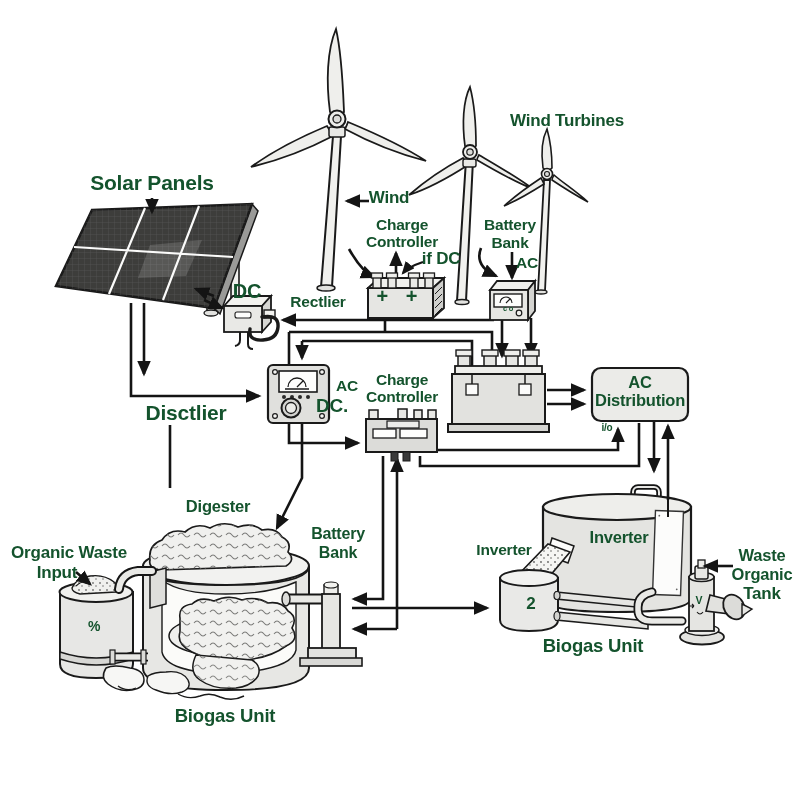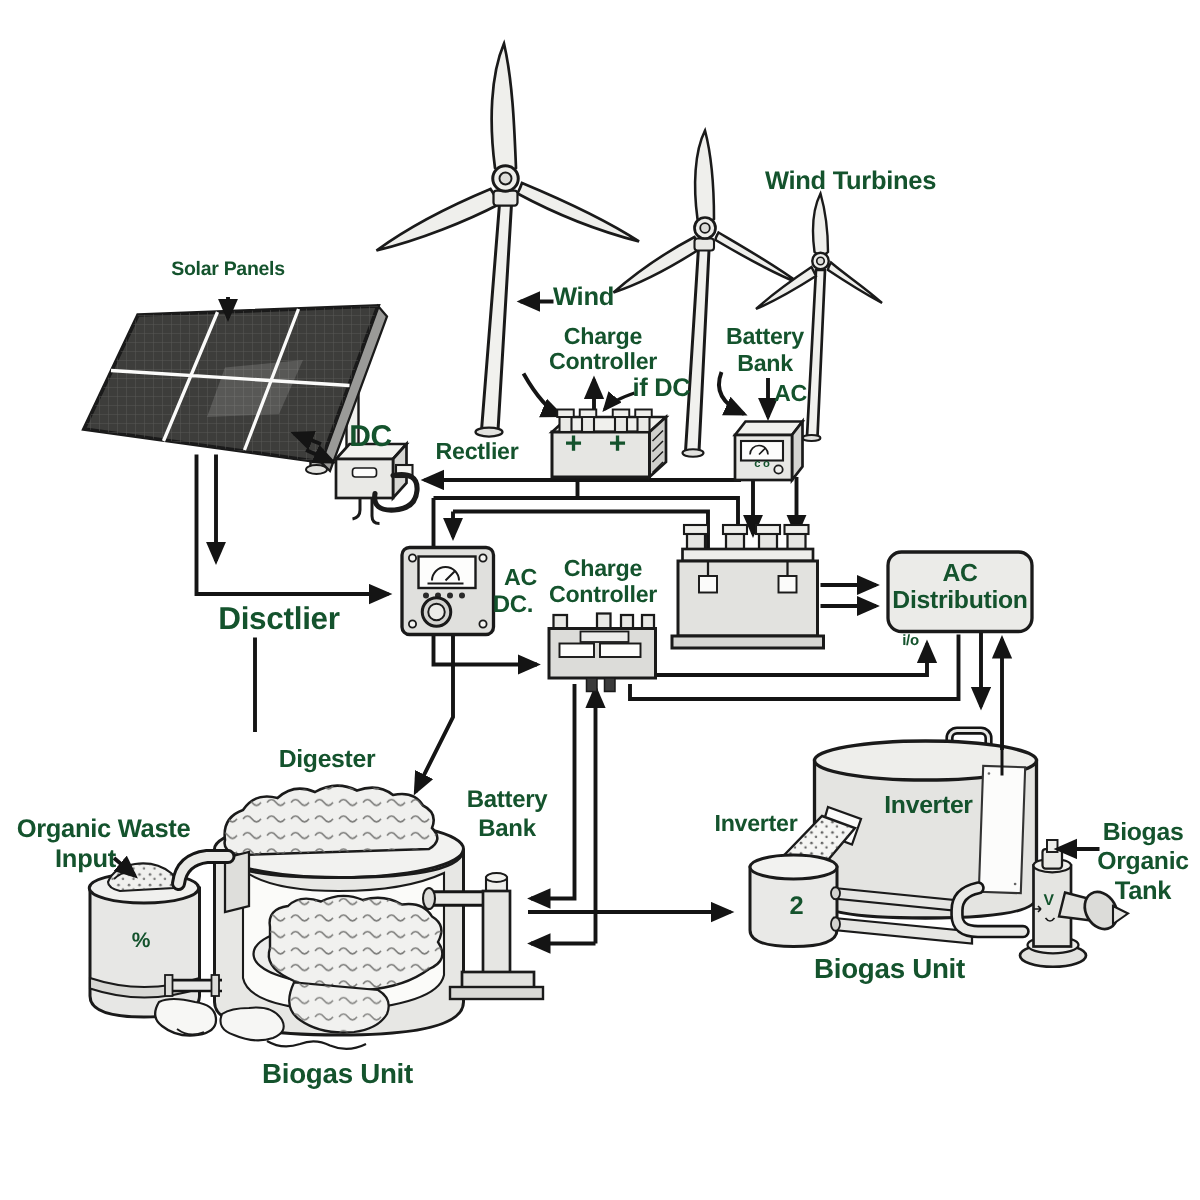--- a/index.html
+++ b/index.html
@@ -316,49 +316,49 @@
     <path d="M472,374 V384 M525,374 V384" stroke-width="1.5" fill="none"></path>
     <rect x="466" y="384" width="12" height="11" fill="#fbfbfa" stroke-width="1.3"></rect>
     <rect x="519" y="384" width="12" height="11" fill="#fbfbfa" stroke-width="1.3"></rect>
   </g>
 
   <g>
     <rect x="592" y="368" width="96" height="53" rx="9" fill="#ebebe8" stroke="#1a1a1a" stroke-width="2.2"></rect>
   </g>
 </svg>
 
-<div class="lb" style="left:152px;top:172px;font-size:13px">Solar Panels</div>
+<div class="lb" style="left:152px;top:172px;font-size:21px">Solar Panels</div>
 <div class="lb" style="left:567px;top:112px;font-size:17px">Wind Turbines</div>
 <div class="lb" style="left:389px;top:189px;font-size:17px">Wind</div>
 <div class="lb" style="left:402px;top:217px;font-size:15.5px">Charge</div>
 <div class="lb" style="left:402px;top:234px;font-size:15.5px">Controller</div>
 <div class="lb" style="left:441px;top:250px;font-size:17px">if DC</div>
 <div class="lb" style="left:510px;top:217px;font-size:15.5px">Battery</div>
 <div class="lb" style="left:510px;top:235px;font-size:15.5px">Bank</div>
 <div class="lb" style="left:527px;top:255px;font-size:15.5px">AC</div>
 <div class="lb" style="left:247px;top:281px;font-size:20px">DC</div>
 <div class="lb" style="left:318px;top:294px;font-size:15.5px">Rectlier</div>
 <div class="lb" style="left:186px;top:402px;font-size:21px">Disctlier</div>
 <div class="lb" style="left:347px;top:378px;font-size:15.5px">AC</div>
-<div class="lb" style="left:342px;top:396px;font-size:16px">DC.</div>
+<div class="lb" style="left:332px;top:396px;font-size:19px">DC.</div>
 <div class="lb" style="left:402px;top:372px;font-size:15.5px">Charge</div>
 <div class="lb" style="left:402px;top:389px;font-size:15.5px">Controller</div>
 <div class="lb" style="left:640px;top:374px;font-size:16.5px">AC</div>
 <div class="lb" style="left:640px;top:392px;font-size:16.5px">Distribution</div>
 <div class="lb" style="left:607px;top:423px;font-size:10px">i/o</div>
 <div class="lb" style="left:218px;top:498px;font-size:16.5px">Digester</div>
 <div class="lb" style="left:69px;top:544px;font-size:17px">Organic Waste</div>
 <div class="lb" style="left:57px;top:564px;font-size:17px">Input</div>
 <div class="lb" style="left:338px;top:526px;font-size:16px">Battery</div>
 <div class="lb" style="left:338px;top:545px;font-size:16px">Bank</div>
 <div class="lb" style="left:504px;top:542px;font-size:15.5px">Inverter</div>
 <div class="lb" style="left:619px;top:529px;font-size:16.5px">Inverter</div>
 <div class="lb" style="left:225px;top:706px;font-size:18.5px">Biogas Unit</div>
 <div class="lb" style="left:593px;top:636px;font-size:18.5px">Biogas Unit</div>
-<div class="lb" style="left:762px;top:547px;font-size:16.5px">Biogas</div>
+<div class="lb" style="left:762px;top:547px;font-size:16.5px">Waste</div>
 <div class="lb" style="left:762px;top:566px;font-size:16.5px">Organic</div>
 <div class="lb" style="left:762px;top:585px;font-size:17px">Tank</div>
 <div class="lb" style="left:531px;top:595px;font-size:17px">2</div>
 <div class="lb" style="left:94px;top:619px;font-size:14px">%</div>
 <div class="lb" style="left:400px;top:286px;font-size:20px;letter-spacing:6px">+ +</div>
 <div class="lb" style="left:508px;top:305px;font-size:7.5px">c o</div>
 <div class="lb" style="left:699px;top:595px;font-size:10.5px">V</div>
 </div>
 
 </body></html>

